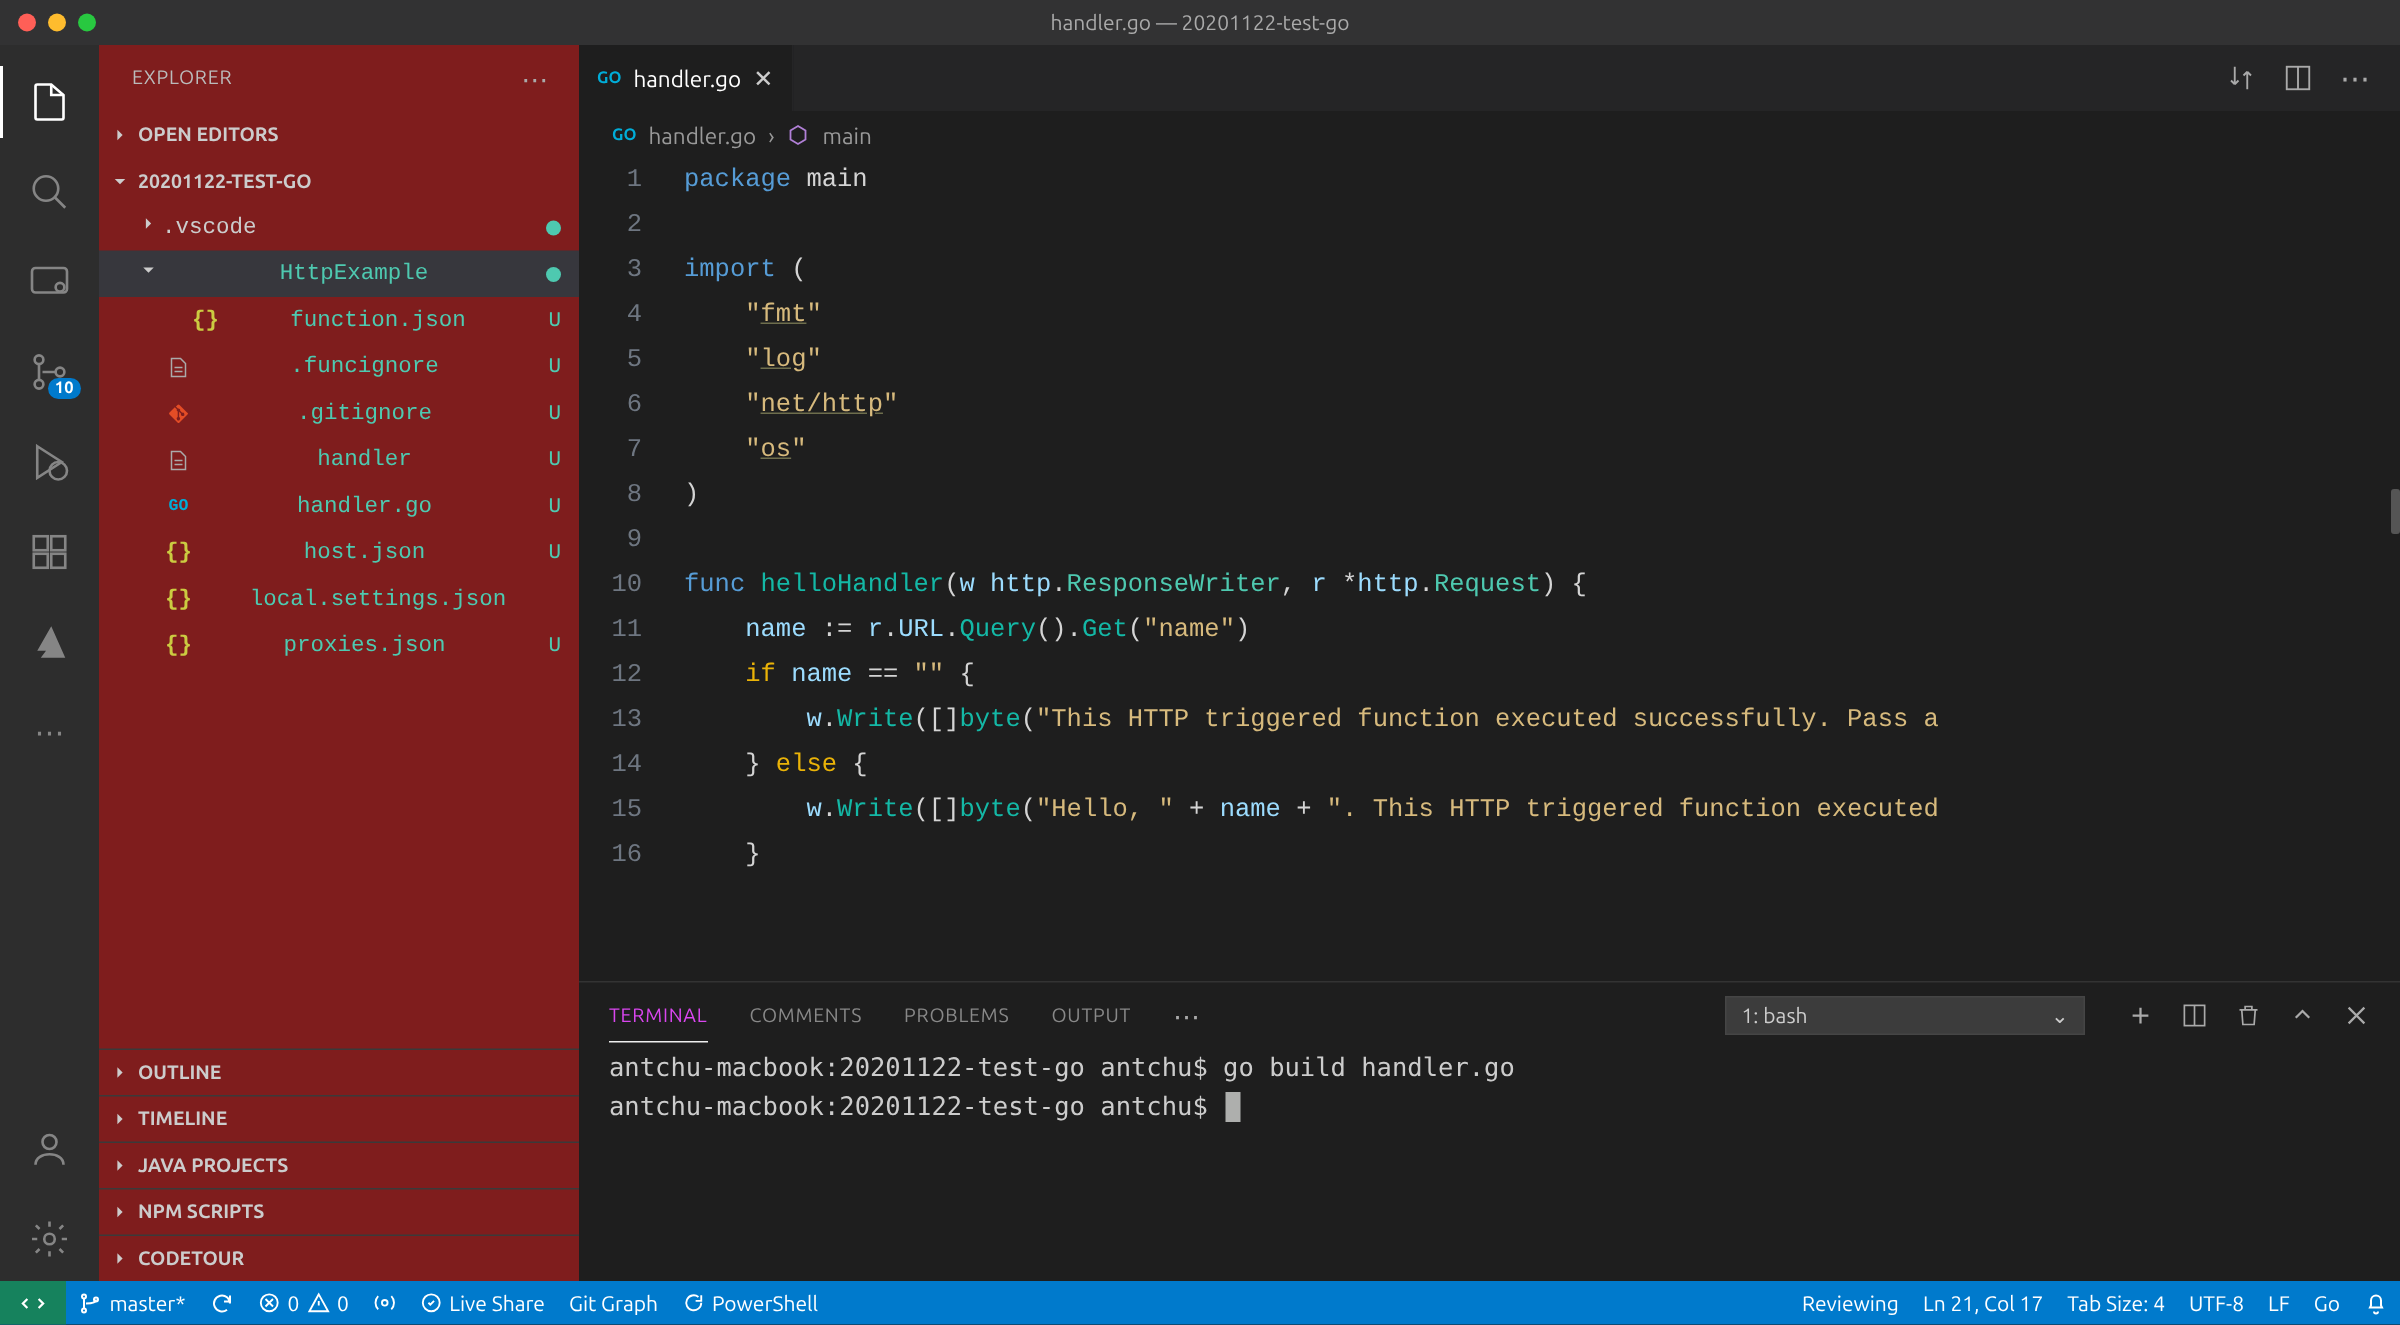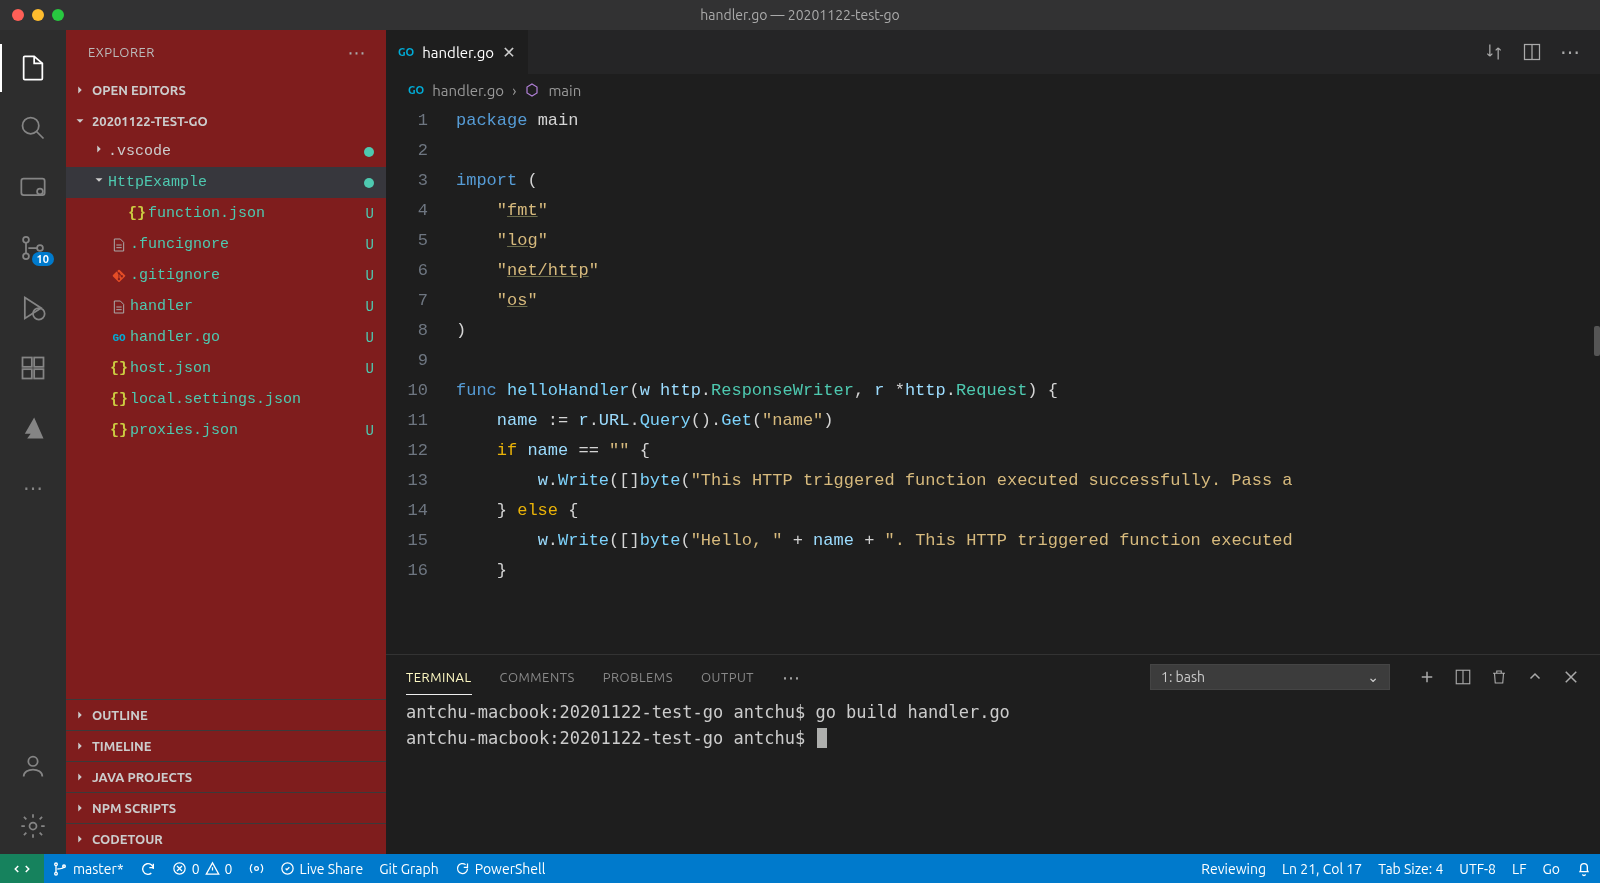--- a/index.html
+++ b/index.html
@@ -131,21 +131,21 @@
   color: #ccc;
   font-family: Liberation Mono, monospace;
 }
 .tree-item.selected { background: #37373d; }
 .tree-item .indent { flex-shrink: 0; }
 .tree-item .twisty { width: 18px; text-align: center; color: #ccc; }
 .tree-item .file-icon { width: 22px; display: flex; align-items: center; justify-content: center; flex-shrink:0;}
 .tree-item .label { flex: 1; white-space: nowrap; overflow: hidden; text-overflow: ellipsis; }
 .tree-item .decor { color: #4ec9b0; font-size: 14px; width: 18px; text-align: right;}
 .tree-item .dot { width: 10px; height: 10px; background: #4ec9b0; border-radius: 50%; }
-.tree-item.green .label { color: #4ec9b0; }
+.tree-item.green .label { color: #4ec9b0; text-align: center; }
 .editor-area {
   flex: 1;
   display: flex;
   flex-direction: column;
   background: #1e1e1e;
   overflow: hidden;
 }
 .tab-bar {
   height: 44px;
   background: #252526;
@@ -191,21 +191,21 @@
   padding-right: 28px;
   color: #6e7681;
   flex-shrink: 0;
 }
 .gutter .ln { height: 30px; }
 .code-content { flex: 1; overflow: hidden; white-space: pre; }
 .code-line { height: 30px; }
 .kw { color: #569cd6; }
 .str { color: #d7ba7d; }
 .str-underline { color: #d7ba7d; text-decoration: underline; text-decoration-color: #6e6e4d;}
-.fn { color: #7dd3fc; }
+.fn { color: #14b8a6; }
 .type { color: #4ec9b0; }
 .var { color: #9cdcfe; }
 .pln { color: #d4d4d4; }
 .ctl { color: #eab308; }
 .minimap { position: absolute; right: 0; top: 0; width: 10px; height: 100%; background: transparent;}
 .minimap-marker { position: absolute; right: 0; top: 220px; width: 6px; height: 30px; background: #555; border-radius: 2px;}
 .panel {
   height: 200px;
   border-top: 1px solid #333;
   display: flex;
@@ -215,21 +215,21 @@
 .panel-tabs {
   height: 44px;
   display: flex;
   align-items: center;
   padding: 0 20px;
   gap: 28px;
   font-size: 13px;
   color: #888;
 }
 .panel-tab { cursor: pointer; padding: 10px 0; letter-spacing: 0.5px;}
-.panel-tab.active { color: #fef9c3; border-bottom: 1px solid #eee; }
+.panel-tab.active { color: #d946ef; border-bottom: 1px solid #eee; }
 .panel-spacer { flex: 1; }
 .panel-actions { display: flex; align-items: center; gap: 18px; color: #aaa;}
 .terminal-dropdown {
   background: #3c3c3c;
   border: 1px solid #454545;
   padding: 4px 10px;
   width: 240px;
   display: flex;
   justify-content: space-between;
   align-items: center;

